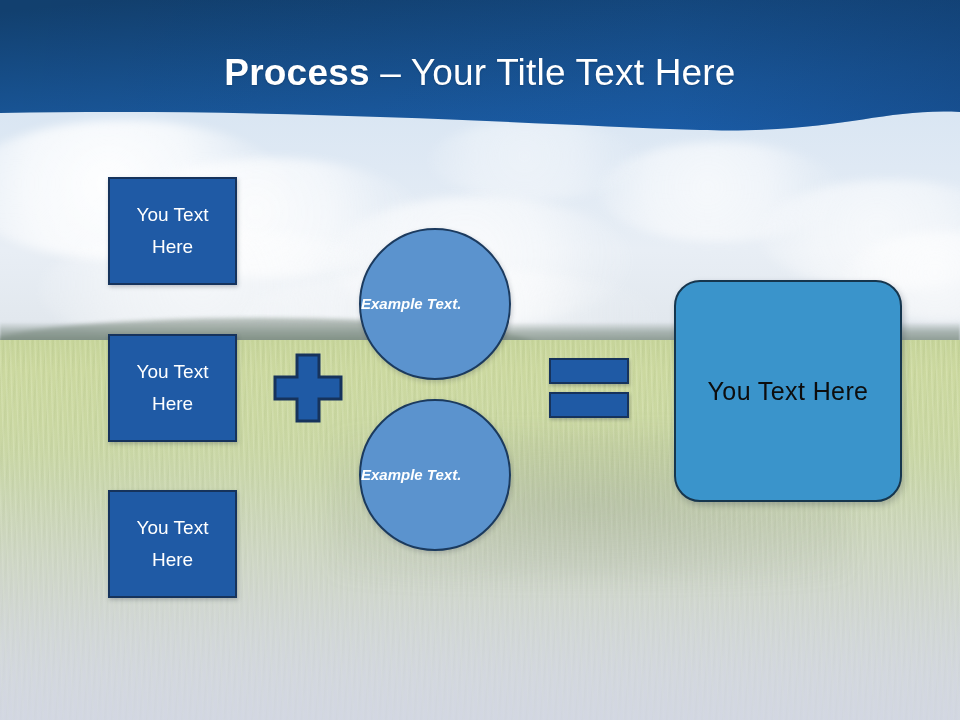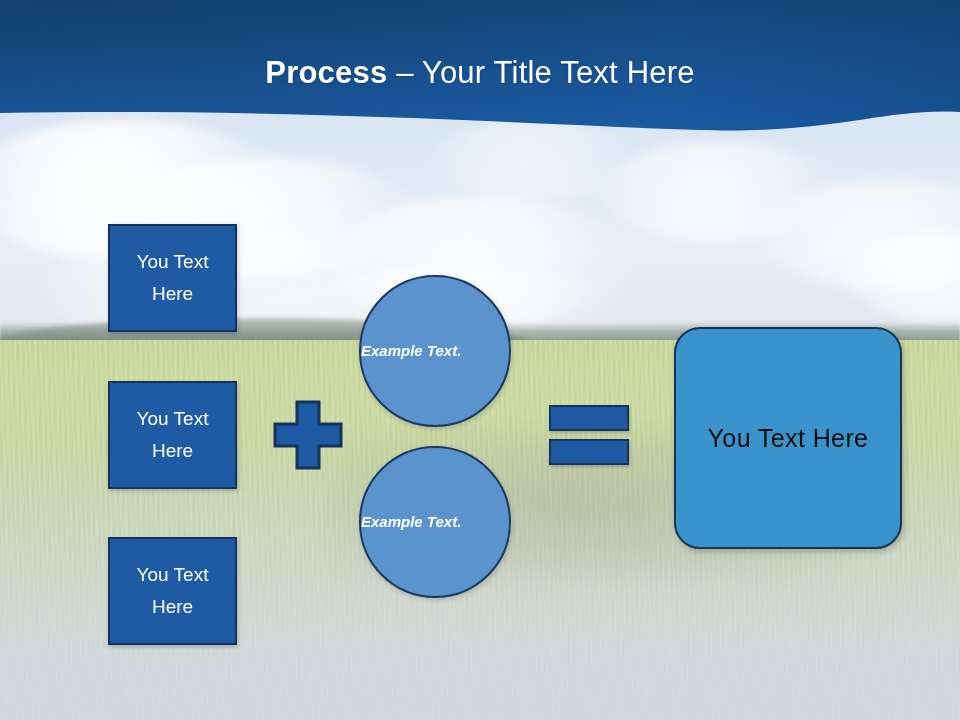--- a/index.html
+++ b/index.html
@@ -153,32 +153,32 @@
     width: 960px;
     height: 150px;
     z-index: 2;
   }
   .header-title {
     position: absolute;
     left: 0; right: 0;
     top: 53px;
     text-align: center;
     color: #ffffff;
-    font-size: 31px;
+    font-size: 37px;
     line-height: 40px;
     letter-spacing: 0.2px;
     white-space: nowrap;
     z-index: 3;
     text-shadow: 0 1px 2px rgba(0,0,0,0.18);
   }
   .header-title .strong { font-weight: bold; }
   .header-title .rest { font-weight: normal; }
 
   
-  .shapes { position: absolute; inset: 0; z-index: 4; margin-top: 47px; }
+  .shapes { position: absolute; inset: 0; z-index: 4; }
 
   .input-box {
     position: absolute;
     left: 108px;
     width: 129px;
     height: 108px;
     background: #1F5AA5;
     border: 2px solid #16335C;
     box-sizing: border-box;
     color: #ffffff;

